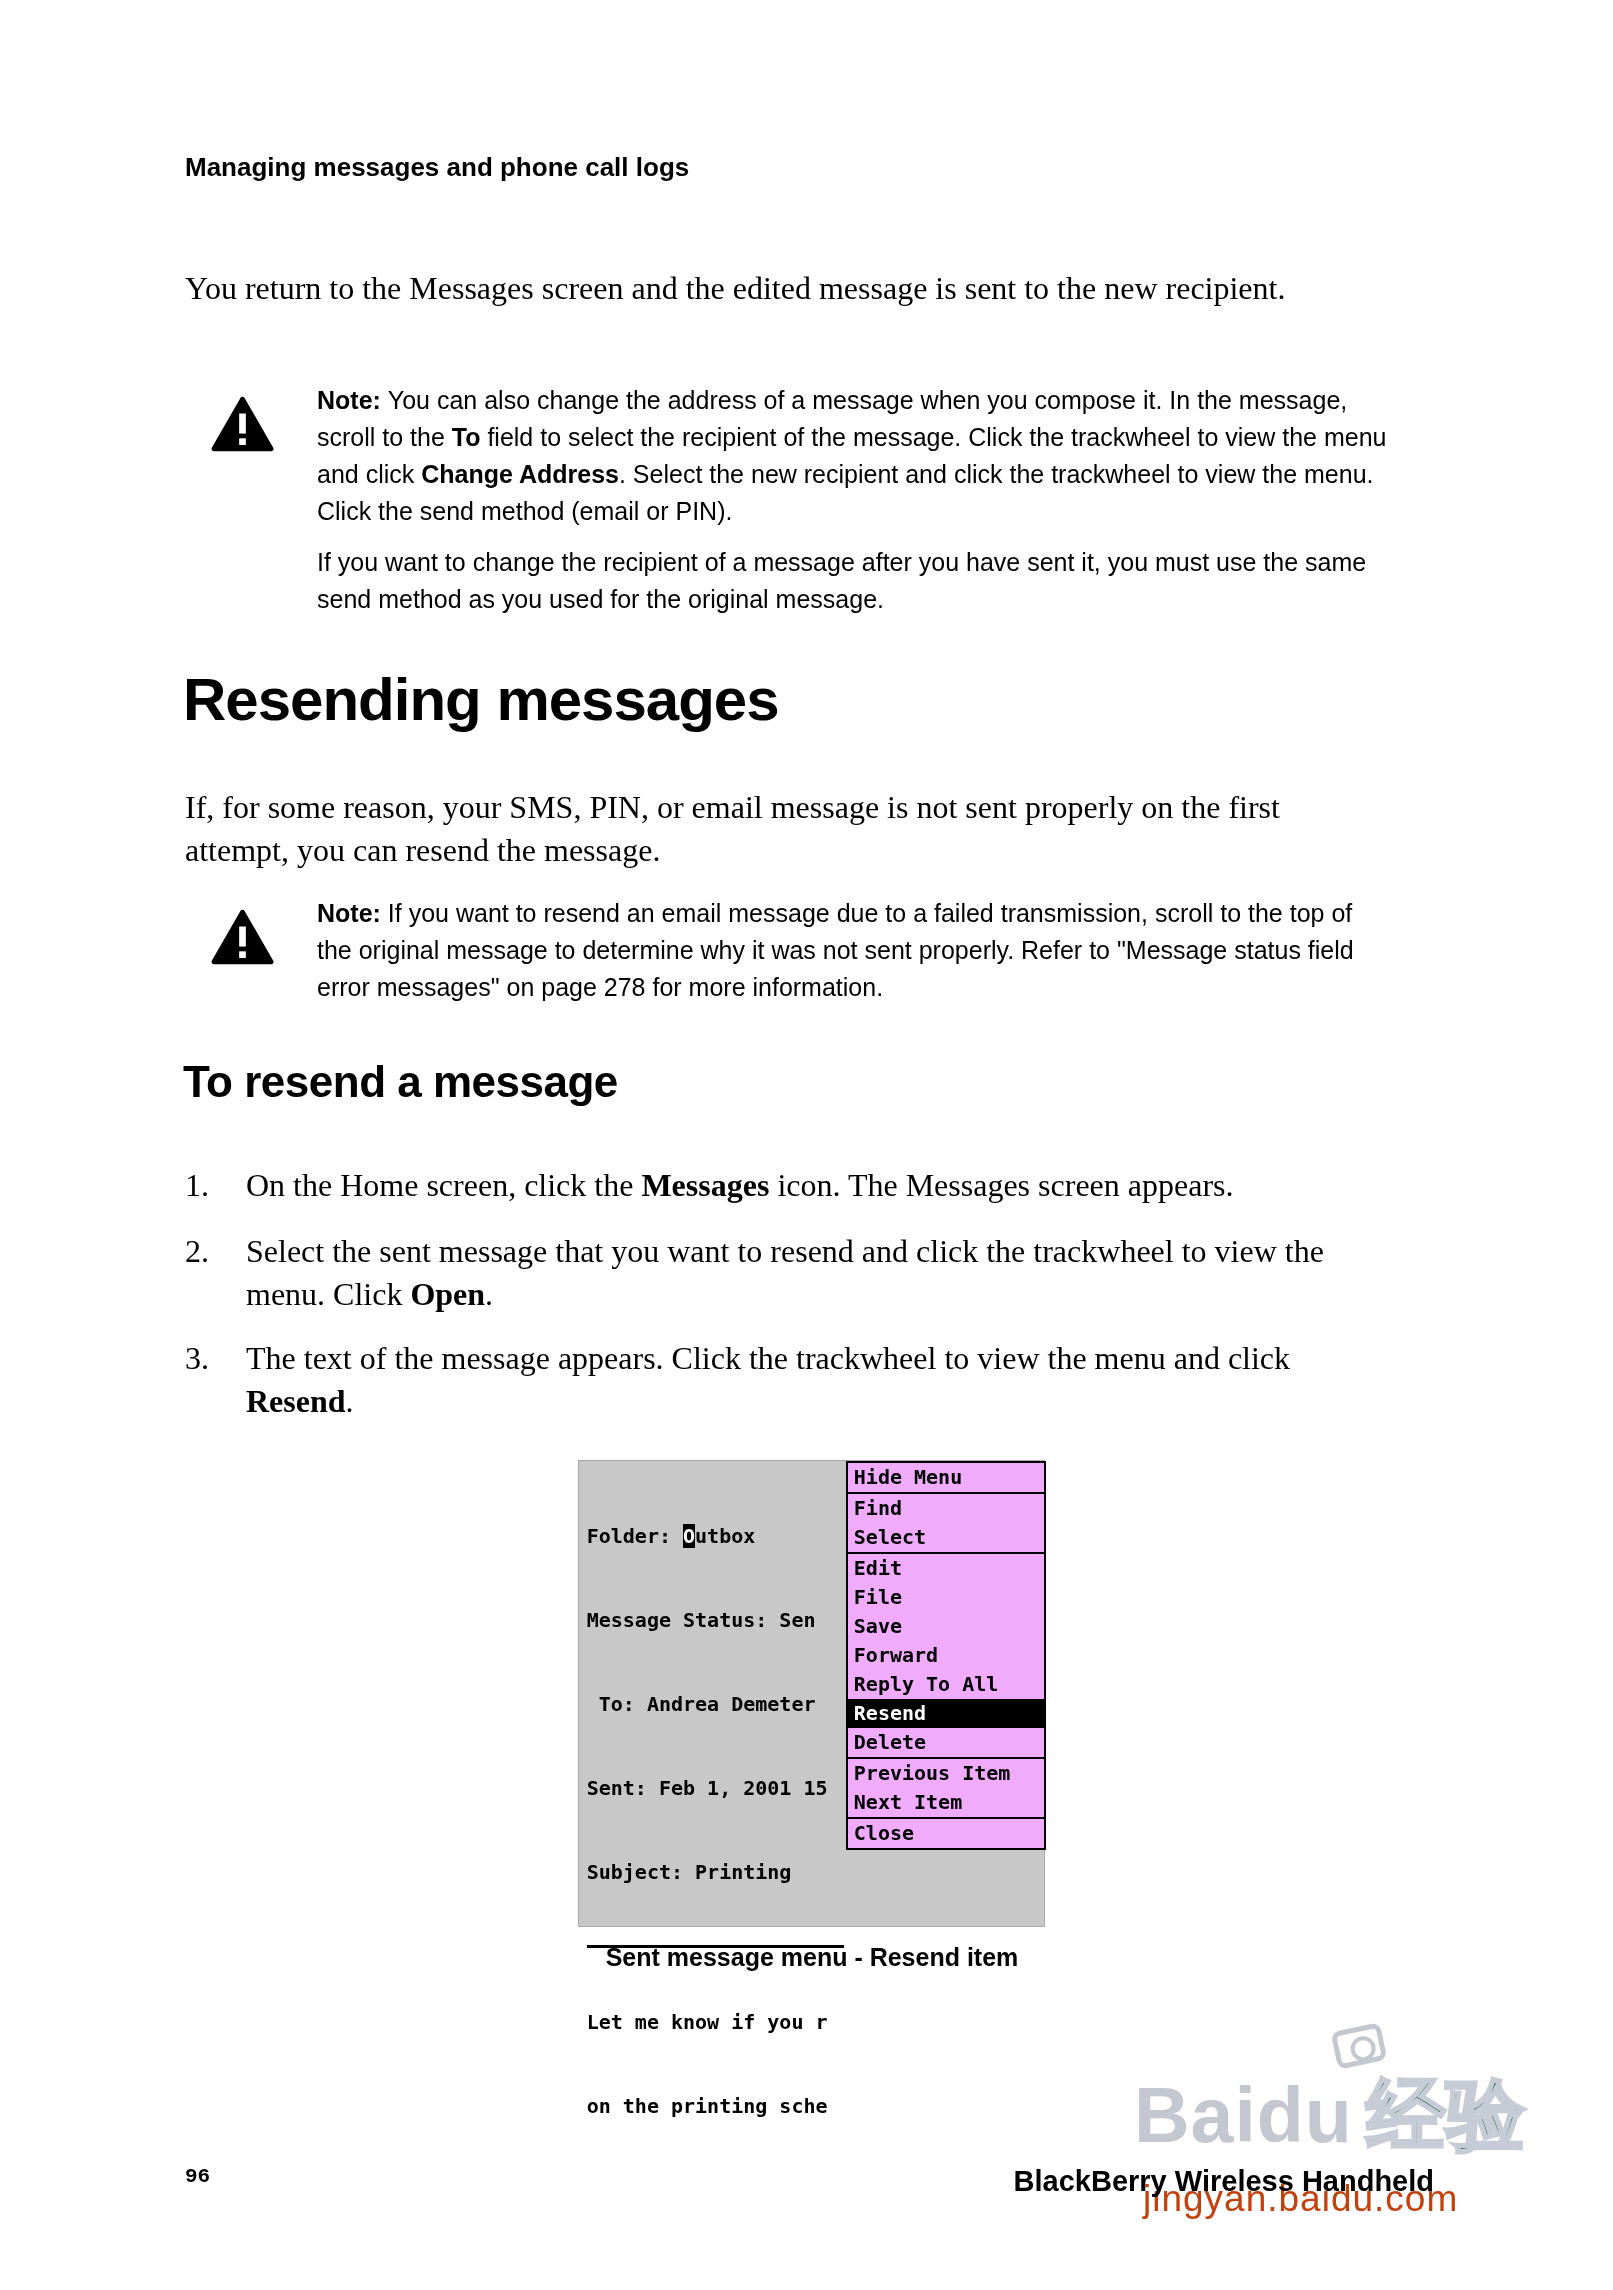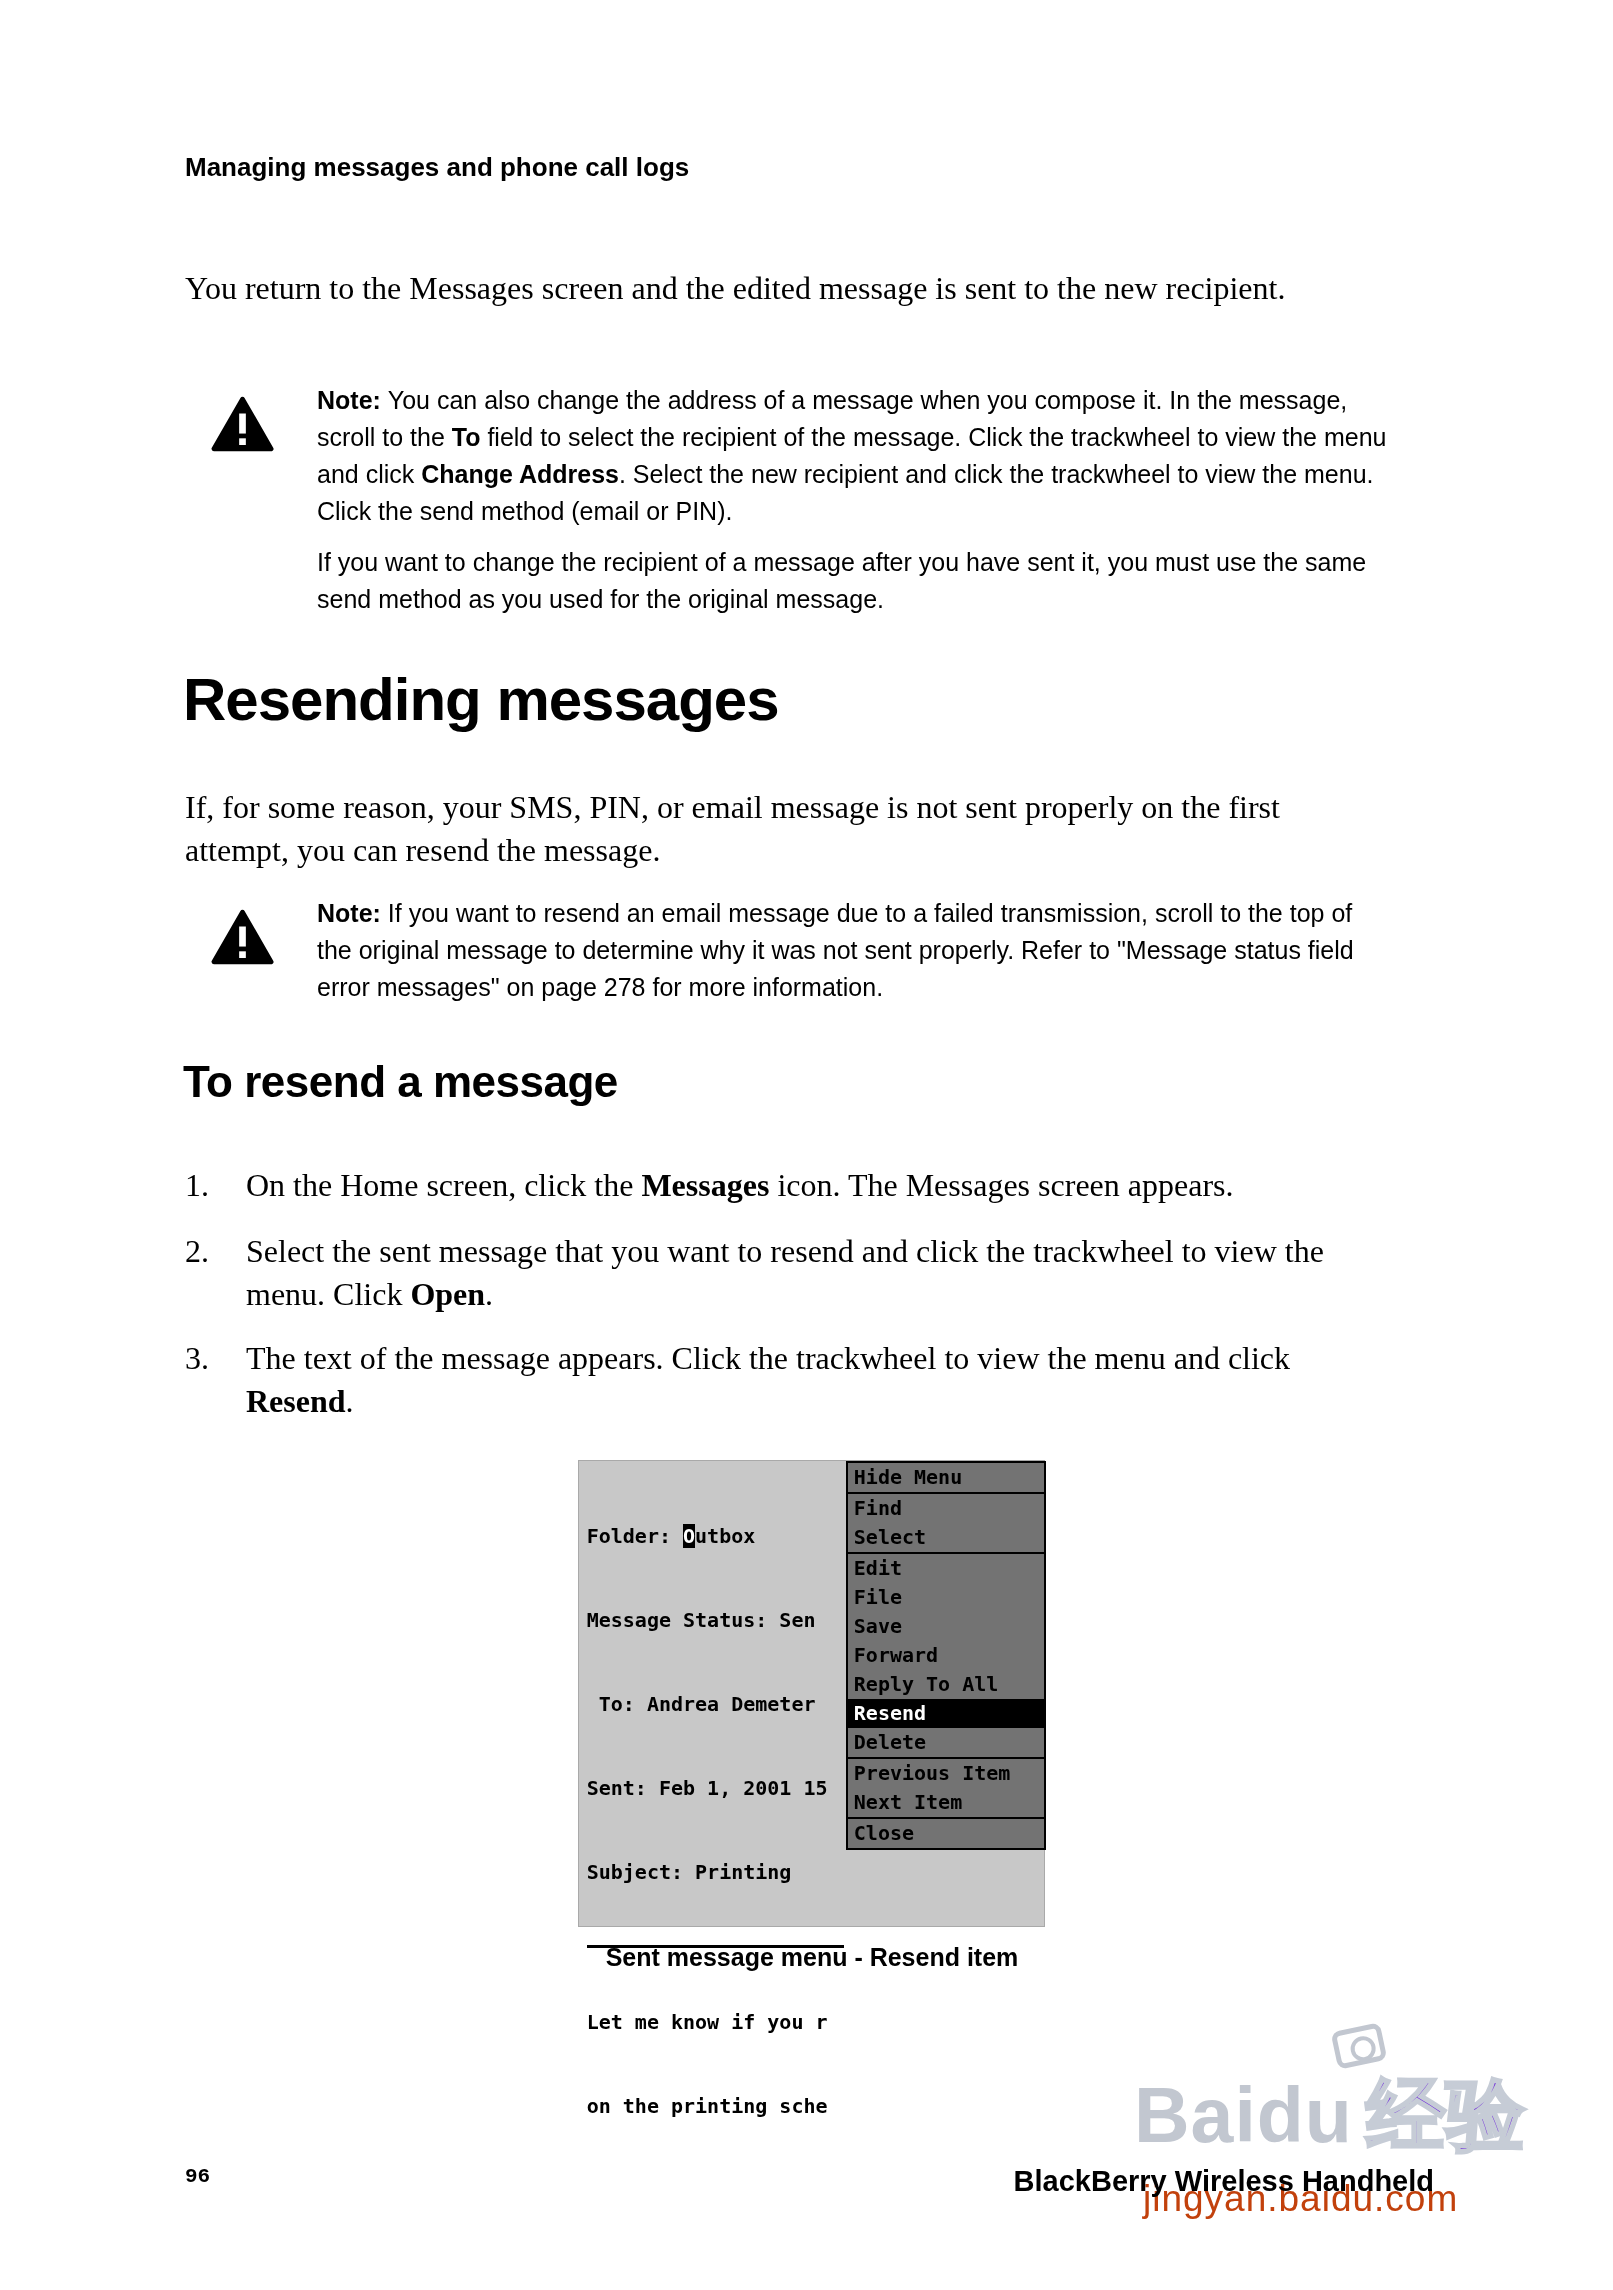--- a/index.html
+++ b/index.html
@@ -59,21 +59,21 @@
   }
   .screen-fields {
     position:absolute; left:7.7px; top:4.8px; width:261px; overflow:hidden;
     font-family:"DejaVu Sans Mono", monospace; font-weight:700; font-size:20px;
     line-height:28px; white-space:pre; color:#000;
   }
   .scr-divider { margin:2.9px 0 4.8px -3.8px; width:261px; height:2.9px; background:#000; }
   .cursor { background:#000; color:#fff; }
   .device-menu {
     position:absolute; left:267px; top:0; width:200px;
-    background:#737373; border:2.9px solid #000;
+    background:#f0abfc; border:2.9px solid #000;
     font-family:"DejaVu Sans Mono", monospace; font-weight:700; font-size:20px;
   }
   .menu-item { line-height:29px; height:29px; padding-left:5.8px; white-space:pre; overflow:hidden; }
   .menu-item.selected { background:#000; color:#fff; }
   .menu-sep { height:1.9px; background:#000; }
   .caption {
     position:absolute; left:538px; top:1943px; width:548px; text-align:center;
     font-family:"Liberation Sans", sans-serif; font-weight:700; font-size:25px;
     z-index:1;
   }
@@ -89,21 +89,21 @@
   }
 
   
   .watermark { position:absolute; left:1105px; top:2017px; width:500px; height:250px; z-index:0; }
   .wm-brand {
     position:absolute; left:29px; top:46px;
     font-family:"Liberation Sans", sans-serif; font-weight:700; font-size:77px;
     color:#c2c7d0; letter-spacing:1px; white-space:nowrap;
   }
   .wm-cn {
-    font-size:79px; color:#6d28d9;
+    font-size:79px; color:#14532d;
     -webkit-text-stroke:2.9px #c6ccd6; margin-left:13.4px;
   }
   .wm-camera {
     position:absolute; left:229px; top:9.6px; width:50px; height:38px;
     border:5.8px solid #c2c7d0; border-radius:8.6px; transform:rotate(-12deg);
     background:transparent;
   }
   .wm-camera::after {
     content:""; position:absolute; left:10.6px; top:4.8px; width:17.3px; height:17.3px;
     border:4.8px solid #c2c7d0; border-radius:50%;

